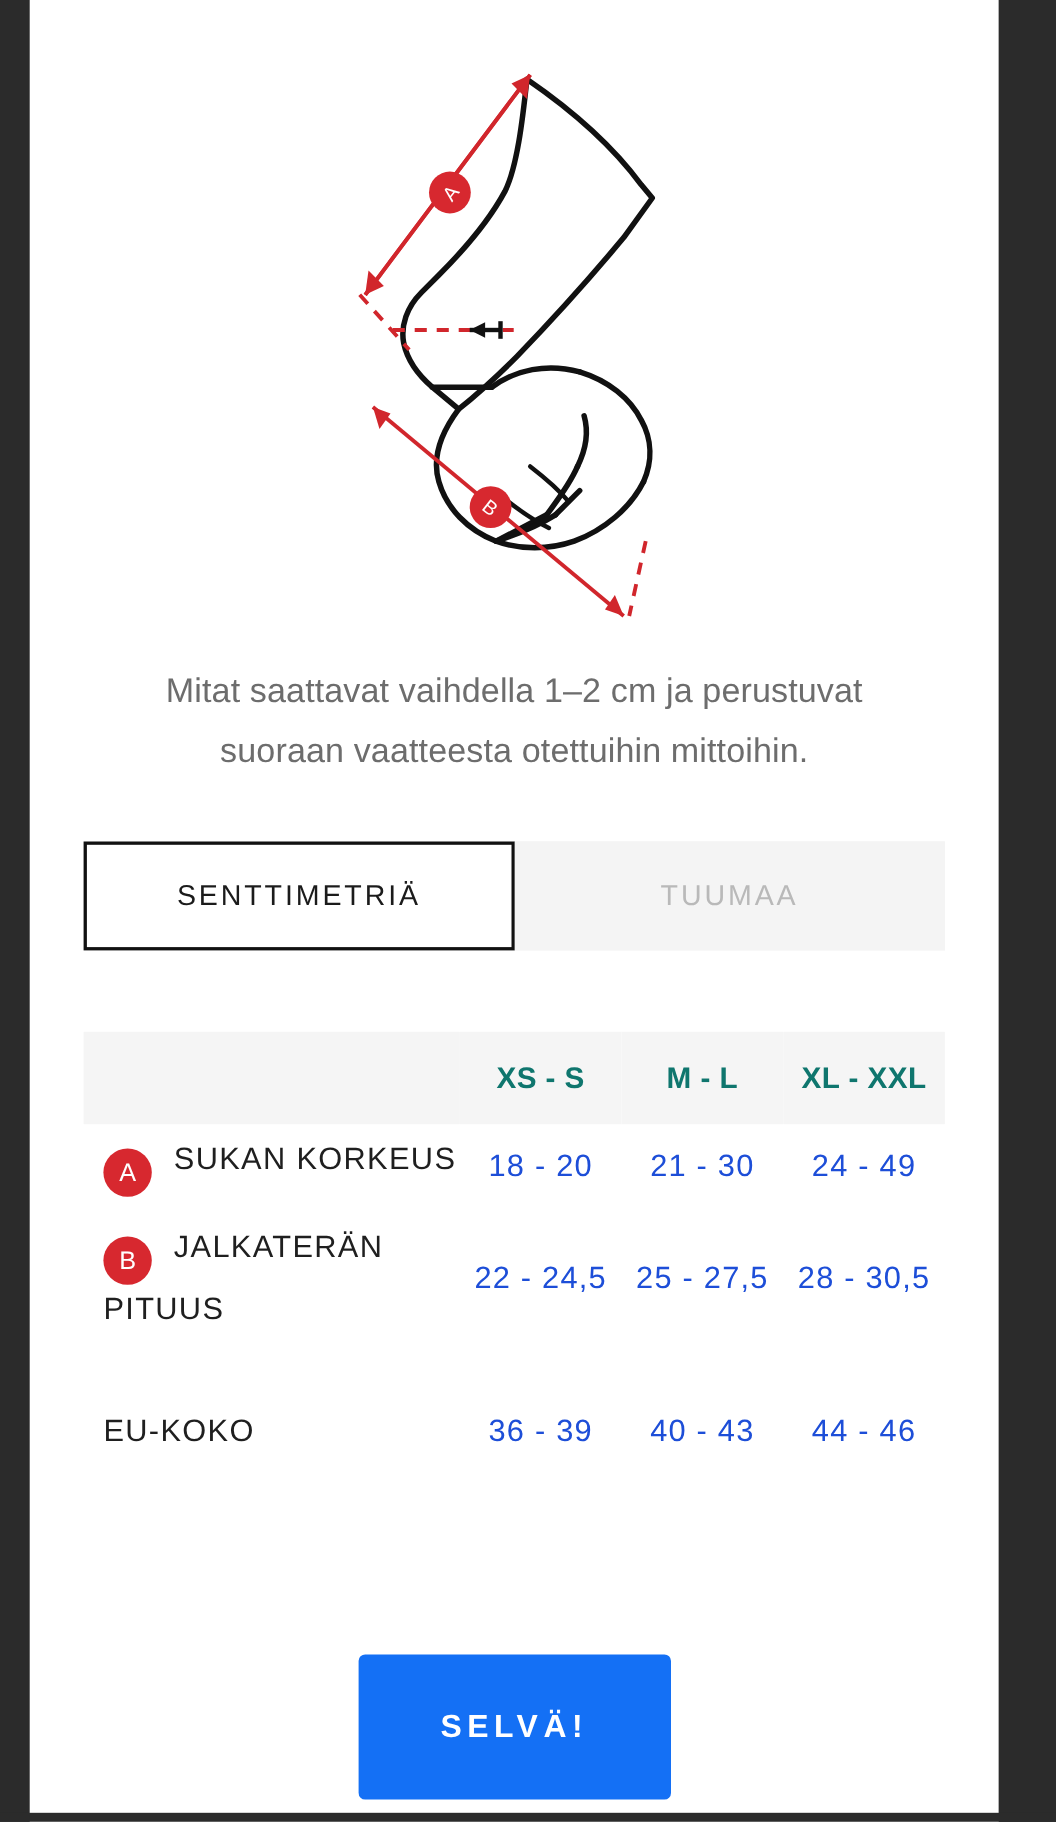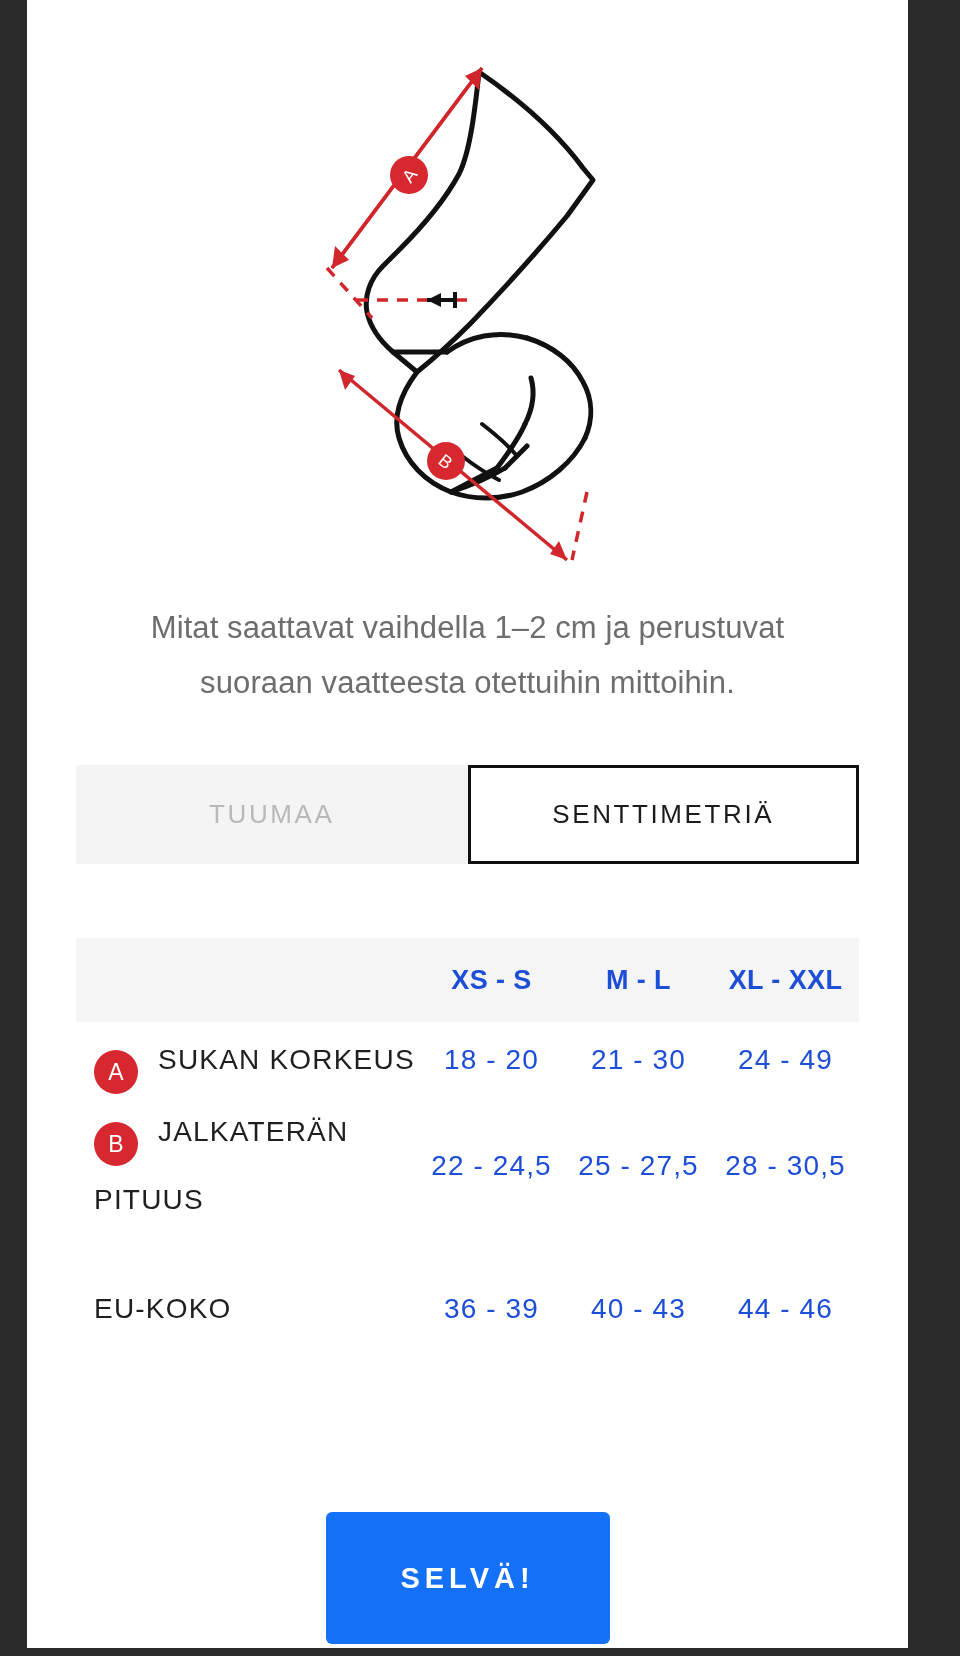--- a/index.html
+++ b/index.html
@@ -112,40 +112,40 @@
     padding: 0;
     vertical-align: middle;
   }
   .thead-row {
     background: #f5f5f5;
     height: 84px;
   }
   .thead-row th {
     font-size: 27px;
     font-weight: bold;
-    color: #1d4ed8;
+    color: #0f766e;
     letter-spacing: 0.4px;
     text-align: center;
   }
   .thead-row th.blank {
     width: 342px;
   }
   .col-size { width: 147px; }
 
   .body-row { height: 76px; }
   .body-row.tall { height: 128px; }
   .body-row.tallest { height: 150px; }
 
   .label-cell {
     text-align: left;
     font-size: 28px;
     color: #1f1f1f;
     letter-spacing: 1.2px;
     padding-left: 18px !important;
-    line-height: 68px;
+    line-height: 44px;
   }
   .label-inner {
     display: inline;
   }
   .badge {
     display: inline-flex;
     align-items: center;
     justify-content: center;
     width: 44px;
     height: 44px;
@@ -247,25 +247,25 @@
         <g>
           <circle cx="419" cy="461" r="19" fill="#d7282f"></circle>
           <text x="419" y="468" font-family="Liberation Sans, sans-serif" font-size="18" fill="#ffffff" text-anchor="middle" transform="rotate(38 419 461)">B</text>
         </g>
       </svg>
     </div>
 
     <p class="description">Mitat saattavat vaihdella 1–2 cm ja perustuvat suoraan vaatteesta otettuihin mittoihin.</p>
 
     <div class="tabs">
+      <div class="tab active">
+        <span>SENTTIMETRIÄ</span>
+      </div>
       <div class="tab inactive">
         <span>TUUMAA</span>
-      </div>
-      <div class="tab active">
-        <span>SENTTIMETRIÄ</span>
       </div>
     </div>
 
     <table class="table">
       <thead>
         <tr class="thead-row">
           <th class="blank"></th>
           <th class="col-size">XS - S</th>
           <th class="col-size">M - L</th>
           <th class="col-size">XL - XXL</th>

